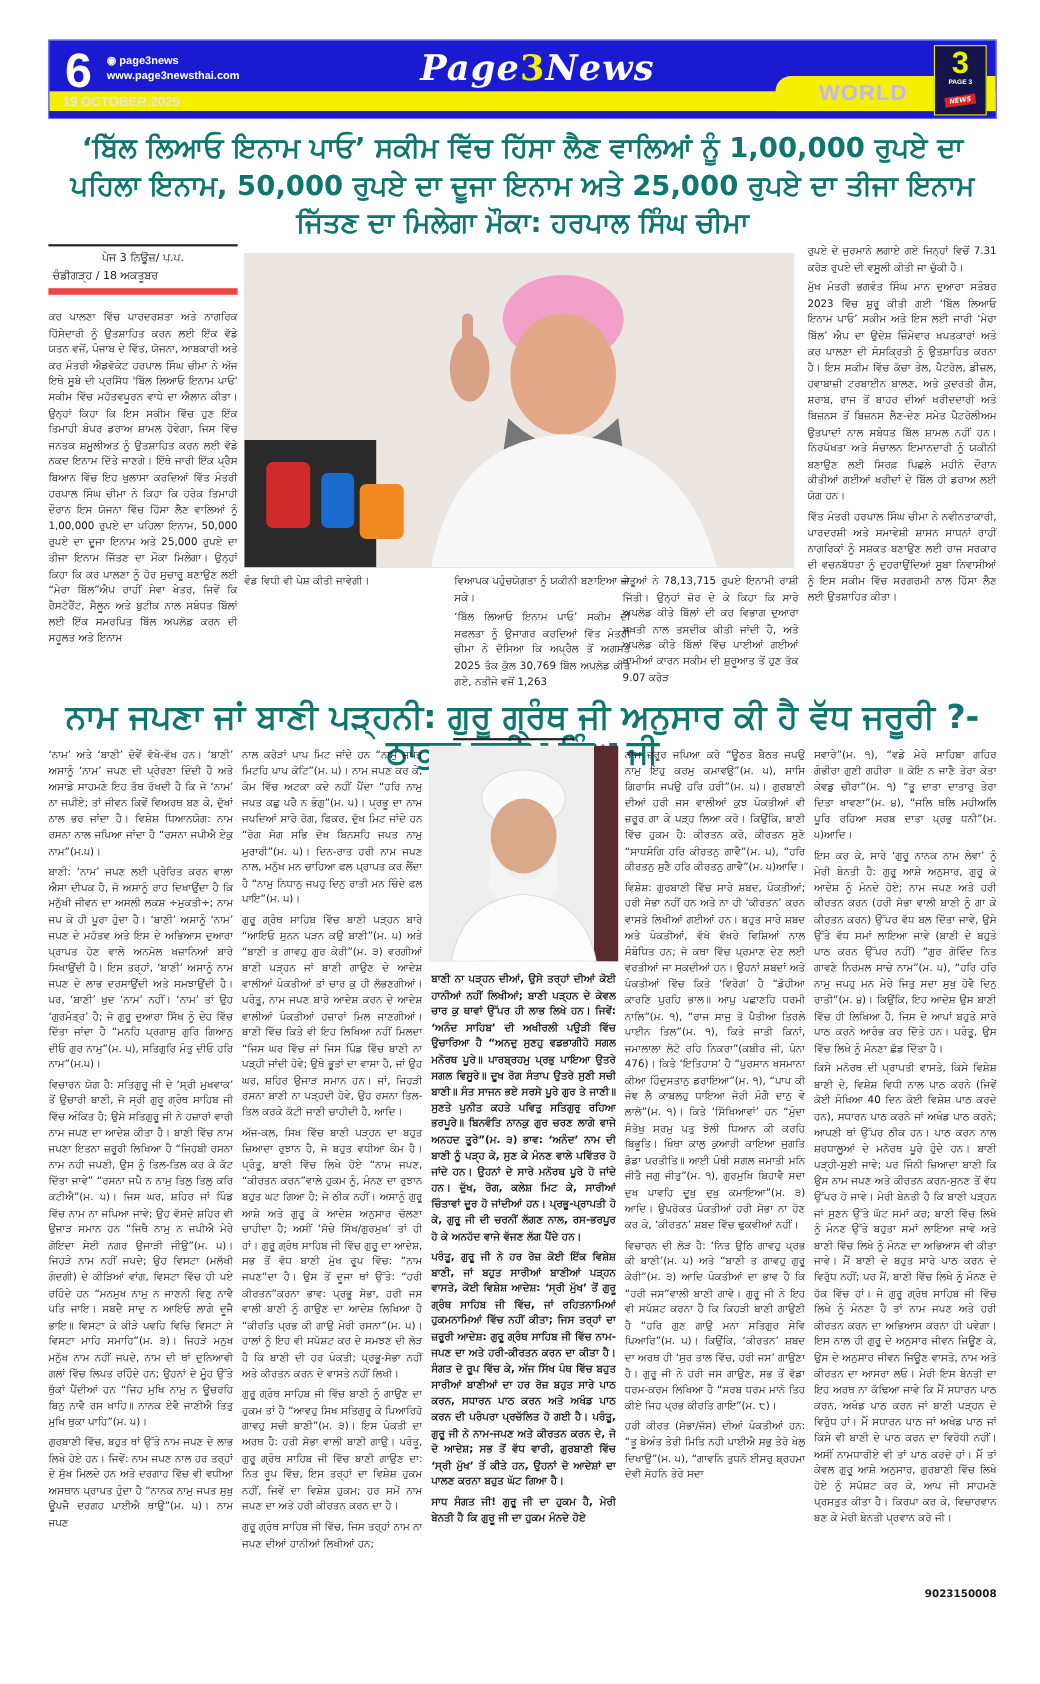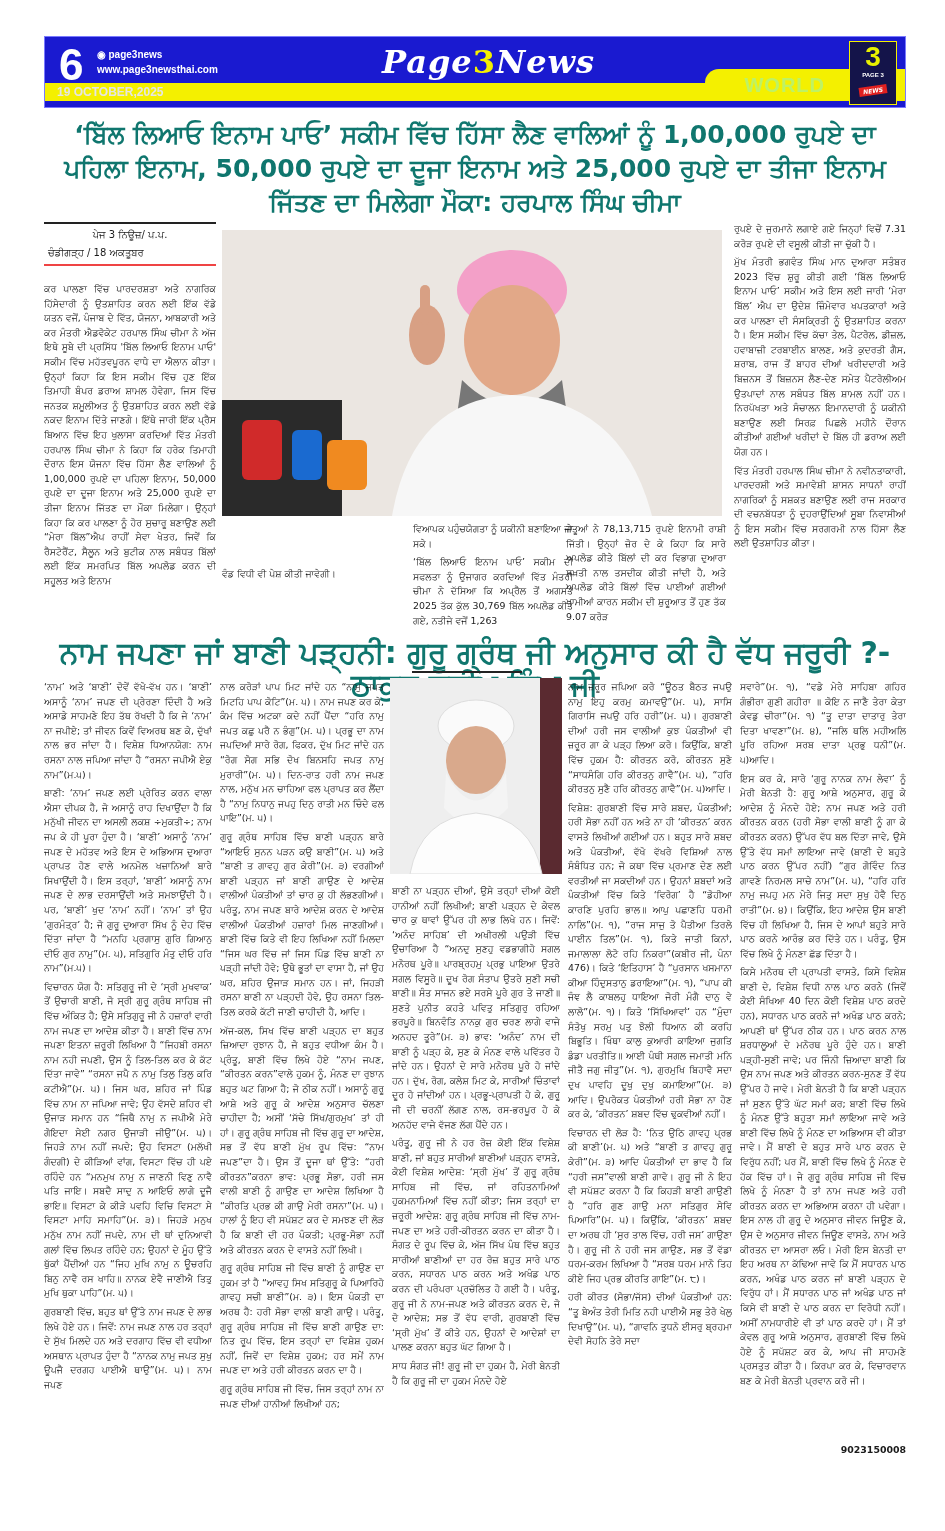--- a/index.html
+++ b/index.html
@@ -10,34 +10,34 @@
   .masthead { position: absolute; left: 44px; top: 36px; width: 862px; height: 72px; background: #1a1ad0; border: 1px solid #7a7aff; }
   .masthead .yellow-band { position: absolute; left: 0; right: 0; bottom: 6px; height: 18px; background: #f4f000; }
   .masthead .yellow-right { position: absolute; right: 0; top: 32px; width: 200px; height: 34px; background: #f4f000; border-top-left-radius: 14px; }
   .masthead .bottom-blue { position: absolute; left: 0; right: 0; bottom: 0; height: 6px; background: #1a1ad0; }
   .page-num { position: absolute; left: 14px; top: 6px; font-family: "Liberation Sans", sans-serif; font-weight: bold; font-size: 44px; color: #fff; line-height: 44px; }
   .site-handle { position: absolute; left: 52px; top: 12px; font-family: "Liberation Sans", sans-serif; font-size: 10px; color: #fff; font-weight: bold; }
   .site-url { position: absolute; left: 52px; top: 27px; font-family: "Liberation Sans", sans-serif; font-size: 10px; color: #fff; font-weight: bold; }
   .issue-date { position: absolute; left: 12px; bottom: 7px; font-family: "Liberation Sans", sans-serif; font-size: 12px; font-weight: bold; color: #e5e5e5; line-height: 16px; }
   .logo { position: absolute; left: 337px; top: 6px; font-family: "DejaVu Serif", serif; font-size: 32px; color: #fff; font-style: italic; font-weight: bold; letter-spacing: 1px; }
   .logo .three { color: #f4f000; font-style: normal; }
-  .section-label { position: absolute; right: 80px; top: 37px; font-family: "Liberation Sans", sans-serif; font-size: 20px; font-weight: bold; color: #bef264; letter-spacing: 1px; }
+  .section-label { position: absolute; right: 80px; top: 37px; font-family: "Liberation Sans", sans-serif; font-size: 20px; font-weight: bold; color: #c4b5fd; letter-spacing: 1px; }
   .brand-badge { position: absolute; right: 8px; top: 4px; width: 48px; height: 64px; background: #14144a; border: 1px solid #f4f000; text-align: center; }
   .brand-badge .b3 { font-family: "Liberation Sans", sans-serif; font-weight: bold; font-size: 28px; color: #e8f000; line-height: 30px; display: block; }
   .brand-badge .bp { font-family: "Liberation Sans", sans-serif; font-weight: bold; font-size: 6px; color: #fff; display: block; }
   .brand-badge .bn { display: inline-block; margin-top: 2px; background: #e02020; color: #fff; font-size: 6px; font-weight: bold; font-style: italic; padding: 1px 4px; transform: rotate(-8deg); }
 
   
   .headline { position: absolute; left: 44px; width: 862px; text-align: center; font-family: "DejaVu Sans", sans-serif; font-weight: bold; color: #0f766e; }
   .h1 { top: 118px; font-size: 25px; line-height: 34px; }
   .h2 { top: 637px; font-size: 30px; line-height: 32px; }
   .h2-rule { position: absolute; left: 412px; top: 671px; width: 110px; height: 2px; background: #222; }
 
   
-  .byline { position: absolute; left: 44px; top: 222px; width: 172px; border-top: 2px solid #222; border-bottom: 2px solid #ef4444; padding: 5px 0; }
+  .byline { position: absolute; left: 44px; top: 222px; width: 172px; border-top: 2px solid #222; border-bottom: 6px solid #ef4444; padding: 5px 0; }
   .byline .agency { font-size: 10px; text-align: center; margin-bottom: 6px; }
   .byline .dateline { font-size: 10px; padding-left: 4px; }
 
   
   .col { position: absolute; font-size: 9.4px; line-height: 14.6px; text-align: justify; color: #1a1a1a; }
   .col p { margin-bottom: 4px; }
   .col .phone { font-weight: bold; float: right; }
 
   
   .photo { position: absolute; overflow: hidden; }
@@ -88,21 +88,21 @@
     <rect x="105" y="210" width="40" height="50" rx="6" fill="#f08a20"></rect>
     <ellipse cx="290" cy="60" rx="55" ry="40" fill="#f3a0c8"></ellipse>
     <ellipse cx="290" cy="110" rx="48" ry="55" fill="#e2a888"></ellipse>
     <path d="M240 150 Q290 200 340 150 L345 185 Q290 220 235 185 Z" fill="#777"></path>
     <path d="M170 286 Q190 170 290 165 Q400 170 430 286 Z" fill="#f7f7f7"></path>
     <ellipse cx="205" cy="105" rx="18" ry="30" fill="#d8a084"></ellipse>
     <rect x="198" y="55" width="10" height="40" rx="5" fill="#d8a084"></rect>
   </svg>
 </div>
 
-<div class="col" style="left:222px; top:522px; width:160px;margin-top:45px;">
+<div class="col" style="left:222px; top:522px; width:160px;">
   <p>ਵੰਡ ਵਿਧੀ ਵੀ ਪੇਸ਼ ਕੀਤੀ ਜਾਵੇਗੀ।</p>
 </div>
 
 <div class="col" style="left:394px; top:522px; width:160px;margin-left:19px;">
   <p>ਵਿਆਪਕ ਪਹੁੰਚਯੋਗਤਾ ਨੂੰ ਯਕੀਨੀ ਬਣਾਇਆ ਜਾ ਸਕੇ।</p>
   <p>‘ਬਿੱਲ ਲਿਆਓ ਇਨਾਮ ਪਾਓ’ ਸਕੀਮ ਦੀ ਸਫਲਤਾ ਨੂੰ ਉਜਾਗਰ ਕਰਦਿਆਂ ਵਿੱਤ ਮੰਤਰੀ ਚੀਮਾ ਨੇ ਦੱਸਿਆ ਕਿ ਅਪ੍ਰੈਲ ਤੋਂ ਅਗਸਤ 2025 ਤੱਕ ਕੁੱਲ 30,769 ਬਿੱਲ ਅਪਲੋਡ ਕੀਤੇ ਗਏ, ਨਤੀਜੇ ਵਜੋਂ 1,263</p>
 </div>
 
 <div class="col" style="left:566px; top:522px; width:160px;">
   <p>ਜੇਤੂਆਂ ਨੇ 78,13,715 ਰੁਪਏ ਇਨਾਮੀ ਰਾਸ਼ੀ ਜਿੱਤੀ। ਉਨ੍ਹਾਂ ਜ਼ੋਰ ਦੇ ਕੇ ਕਿਹਾ ਕਿ ਸਾਰੇ ਅਪਲੋਡ ਕੀਤੇ ਬਿੱਲਾਂ ਦੀ ਕਰ ਵਿਭਾਗ ਦੁਆਰਾ ਸਖ਼ਤੀ ਨਾਲ ਤਸਦੀਕ ਕੀਤੀ ਜਾਂਦੀ ਹੈ, ਅਤੇ ਅਪਲੋਡ ਕੀਤੇ ਬਿੱਲਾਂ ਵਿੱਚ ਪਾਈਆਂ ਗਈਆਂ ਖਾਮੀਆਂ ਕਾਰਨ ਸਕੀਮ ਦੀ ਸ਼ੁਰੂਆਤ ਤੋਂ ਹੁਣ ਤੱਕ 9.07 ਕਰੋੜ</p>
@@ -136,21 +136,21 @@
   <svg width="172" height="196" viewBox="0 0 172 196">
     <rect x="0" y="0" width="172" height="196" fill="#eeeeee"></rect>
     <rect x="150" y="0" width="22" height="196" fill="#5a2a30"></rect>
     <ellipse cx="86" cy="48" rx="38" ry="26" fill="#fafafa" stroke="#ddd"></ellipse>
     <ellipse cx="86" cy="82" rx="30" ry="34" fill="#d9a98c"></ellipse>
     <path d="M56 95 Q86 150 116 95 L118 130 Q86 165 54 130 Z" fill="#f4f4f4"></path>
     <path d="M20 196 Q30 140 86 135 Q142 140 152 196 Z" fill="#fdfdfd" stroke="#ddd"></path>
   </svg>
 </div>
 
-<div class="col" style="left:392px; top:884px; width:168px; height:630px; overflow:hidden;">
+<div class="col" style="left:392px; top:884px; width:168px; height:630px; overflow:hidden;font-weight:bold;">
   <p>ਬਾਣੀ ਨਾ ਪੜ੍ਹਨ ਦੀਆਂ, ਉਸੇ ਤਰ੍ਹਾਂ ਦੀਆਂ ਕੋਈ ਹਾਨੀਆਂ ਨਹੀਂ ਲਿਖੀਆਂ; ਬਾਣੀ ਪੜ੍ਹਨ ਦੇ ਕੇਵਲ ਚਾਰ ਕੁ ਥਾਵਾਂ ਉੱਪਰ ਹੀ ਲਾਭ ਲਿਖੇ ਹਨ। ਜਿਵੇਂ: ‘ਅਨੰਦ ਸਾਹਿਬ’ ਦੀ ਅਖੀਰਲੀ ਪਉੜੀ ਵਿੱਚ ਉਚਾਰਿਆ ਹੈ “ਅਨਦੁ ਸੁਣਹੁ ਵਡਭਾਗੀਹੋ ਸਗਲ ਮਨੋਰਥ ਪੂਰੇ॥ ਪਾਰਬ੍ਰਹਮੁ ਪ੍ਰਭੁ ਪਾਇਆ ਉਤਰੇ ਸਗਲ ਵਿਸੂਰੇ॥ ਦੂਖ ਰੋਗ ਸੰਤਾਪ ਉਤਰੇ ਸੁਣੀ ਸਚੀ ਬਾਣੀ॥ ਸੰਤ ਸਾਜਨ ਭਏ ਸਰਸੇ ਪੂਰੇ ਗੁਰ ਤੇ ਜਾਣੀ॥ ਸੁਣਤੇ ਪੁਨੀਤ ਕਹਤੇ ਪਵਿਤੁ ਸਤਿਗੁਰੁ ਰਹਿਆ ਭਰਪੂਰੇ॥ ਬਿਨਵੰਤਿ ਨਾਨਕੁ ਗੁਰ ਚਰਣ ਲਾਗੇ ਵਾਜੇ ਅਨਹਦ ਤੂਰੇ”(ਮ. ੩) ਭਾਵ: ‘ਅਨੰਦ’ ਨਾਮ ਦੀ ਬਾਣੀ ਨੂੰ ਪੜ੍ਹ ਕੇ, ਸੁਣ ਕੇ ਮੰਨਣ ਵਾਲੇ ਪਵਿੱਤਰ ਹੋ ਜਾਂਦੇ ਹਨ। ਉਹਨਾਂ ਦੇ ਸਾਰੇ ਮਨੋਰਥ ਪੂਰੇ ਹੋ ਜਾਂਦੇ ਹਨ। ਦੁੱਖ, ਰੋਗ, ਕਲੇਸ਼ ਮਿਟ ਕੇ, ਸਾਰੀਆਂ ਚਿੰਤਾਵਾਂ ਦੂਰ ਹੋ ਜਾਂਦੀਆਂ ਹਨ। ਪ੍ਰਭੂ-ਪ੍ਰਾਪਤੀ ਹੋ ਕੇ, ਗੁਰੂ ਜੀ ਦੀ ਚਰਨੀਂ ਲੱਗਣ ਨਾਲ, ਰਸ-ਭਰਪੂਰ ਹੋ ਕੇ ਅਨਹੱਦ ਵਾਜੇ ਵੱਜਣ ਲੱਗ ਪੈਂਦੇ ਹਨ।</p>
   <p>ਪਰੰਤੂ, ਗੁਰੂ ਜੀ ਨੇ ਹਰ ਰੋਜ਼ ਕੋਈ ਇੱਕ ਵਿਸ਼ੇਸ਼ ਬਾਣੀ, ਜਾਂ ਬਹੁਤ ਸਾਰੀਆਂ ਬਾਣੀਆਂ ਪੜ੍ਹਨ ਵਾਸਤੇ, ਕੋਈ ਵਿਸ਼ੇਸ਼ ਆਦੇਸ਼: ‘ਸ੍ਰੀ ਮੁੱਖ’ ਤੋਂ ਗੁਰੂ ਗ੍ਰੰਥ ਸਾਹਿਬ ਜੀ ਵਿੱਚ, ਜਾਂ ਰਹਿਤਨਾਮਿਆਂ ਹੁਕਮਨਾਮਿਆਂ ਵਿੱਚ ਨਹੀਂ ਕੀਤਾ; ਜਿਸ ਤਰ੍ਹਾਂ ਦਾ ਜ਼ਰੂਰੀ ਆਦੇਸ਼: ਗੁਰੂ ਗ੍ਰੰਥ ਸਾਹਿਬ ਜੀ ਵਿੱਚ ਨਾਮ-ਜਪਣ ਦਾ ਅਤੇ ਹਰੀ-ਕੀਰਤਨ ਕਰਨ ਦਾ ਕੀਤਾ ਹੈ। ਸੰਗਤ ਦੇ ਰੂਪ ਵਿੱਚ ਕੇ, ਅੱਜ ਸਿੱਖ ਪੰਥ ਵਿੱਚ ਬਹੁਤ ਸਾਰੀਆਂ ਬਾਣੀਆਂ ਦਾ ਹਰ ਰੋਜ਼ ਬਹੁਤ ਸਾਰੇ ਪਾਠ ਕਰਨ, ਸਧਾਰਨ ਪਾਠ ਕਰਨ ਅਤੇ ਅਖੰਡ ਪਾਠ ਕਰਨ ਦੀ ਪਰੰਪਰਾ ਪ੍ਰਚੱਲਿਤ ਹੋ ਗਈ ਹੈ। ਪਰੰਤੂ, ਗੁਰੂ ਜੀ ਨੇ ਨਾਮ-ਜਪਣ ਅਤੇ ਕੀਰਤਨ ਕਰਨ ਦੇ, ਜੋ ਦੋ ਆਦੇਸ਼; ਸਭ ਤੋਂ ਵੱਧ ਵਾਰੀ, ਗੁਰਬਾਣੀ ਵਿੱਚ ‘ਸ੍ਰੀ ਮੁੱਖ’ ਤੋਂ ਕੀਤੇ ਹਨ, ਉਹਨਾਂ ਦੋ ਆਦੇਸ਼ਾਂ ਦਾ ਪਾਲਣ ਕਰਨਾ ਬਹੁਤ ਘੱਟ ਗਿਆ ਹੈ।</p>
   <p>ਸਾਧ ਸੰਗਤ ਜੀ! ਗੁਰੂ ਜੀ ਦਾ ਹੁਕਮ ਹੈ, ਮੇਰੀ ਬੇਨਤੀ ਹੈ ਕਿ ਗੁਰੂ ਜੀ ਦਾ ਹੁਕਮ ਮੰਨਦੇ ਹੋਏ</p>
 </div>
 
 <div class="col" style="left:568px; top:680px; width:164px; height:830px; overflow:hidden;">
   <p>ਨਾਮ ਜ਼ਰੂਰ ਜਪਿਆ ਕਰੋ “ਊਠਤ ਬੈਠਤ ਜਪਉ ਨਾਮੁ ਇਹੁ ਕਰਮੁ ਕਮਾਵਉ”(ਮ. ੫), ਸਾਸਿ ਗਿਰਾਸਿ ਜਪਉ ਹਰਿ ਹਰੀ”(ਮ. ੫)। ਗੁਰਬਾਣੀ ਦੀਆਂ ਹਰੀ ਜਸ ਵਾਲੀਆਂ ਕੁਝ ਪੰਕਤੀਆਂ ਵੀ ਜ਼ਰੂਰ ਗਾ ਕੇ ਪੜ੍ਹ ਲਿਆ ਕਰੋ। ਕਿਉਂਕਿ, ਬਾਣੀ ਵਿੱਚ ਹੁਕਮ ਹੈ: ਕੀਰਤਨ ਕਰੋ, ਕੀਰਤਨ ਸੁਣੋ “ਸਾਧਸੰਗਿ ਹਰਿ ਕੀਰਤਨੁ ਗਾਵੈ”(ਮ. ੫), “ਹਰਿ ਕੀਰਤਨੁ ਸੁਣੈ ਹਰਿ ਕੀਰਤਨੁ ਗਾਵੈ”(ਮ. ੫)ਆਦਿ।</p>
   <p>ਵਿਸ਼ੇਸ਼: ਗੁਰਬਾਣੀ ਵਿੱਚ ਸਾਰੇ ਸ਼ਬਦ, ਪੰਕਤੀਆਂ; ਹਰੀ ਸੋਭਾ ਨਹੀਂ ਹਨ ਅਤੇ ਨਾ ਹੀ ‘ਕੀਰਤਨ’ ਕਰਨ ਵਾਸਤੇ ਲਿਖੀਆਂ ਗਈਆਂ ਹਨ। ਬਹੁਤ ਸਾਰੇ ਸ਼ਬਦ ਅਤੇ ਪੰਕਤੀਆਂ, ਵੱਖੋ ਵੱਖਰੇ ਵਿਸ਼ਿਆਂ ਨਾਲ ਸੰਬੰਧਿਤ ਹਨ; ਜੋ ਕਥਾ ਵਿੱਚ ਪ੍ਰਮਾਣ ਦੇਣ ਲਈ ਵਰਤੀਆਂ ਜਾ ਸਕਦੀਆਂ ਹਨ। ਉਹਨਾਂ ਸ਼ਬਦਾਂ ਅਤੇ ਪੰਕਤੀਆਂ ਵਿੱਚ ਕਿਤੇ ‘ਵਿਰੋਗ’ ਹੈ “ਡੋਹੀਆ ਕਾਰਣਿ ਪੁਰਹਿ ਭਾਲ॥ ਆਪੁ ਪਛਾਣਹਿ ਧਰਮੀ ਨਾਲਿ”(ਮ. ੧), “ਰਾਜ ਸਾਜੁ ਤੋ ਪੈਤੀਆ ਤਿਰਲੇ ਪਾਈਨ ਤਿਲ”(ਮ. ੧), ਕਿਤੇ ਜਾਤੀ ਕਿਨਾਂ, ਜਮਾਲਾਲਾ ਲੋਟੋ ਰਹਿ ਨਿਕਰਾ”(ਕਬੀਰ ਜੀ, ਪੰਨਾ 476)। ਕਿਤੇ ‘ਇਤਿਹਾਸ’ ਹੈ “ਪੁਰਸਾਨ ਖਸਮਾਨਾ ਕੀਆ ਹਿੰਦੁਸਤਾਨੁ ਡਰਾਇਆ”(ਮ. ੧), “ਪਾਪ ਕੀ ਜੰਞ ਲੈ ਕਾਬਲਹੁ ਧਾਇਆ ਜੋਰੀ ਮੰਗੈ ਦਾਨੁ ਵੇ ਲਾਲੋ”(ਮ. ੧)। ਕਿਤੇ ‘ਸਿੱਖਿਆਵਾਂ’ ਹਨ “ਮੁੰਦਾ ਸੰਤੋਖੁ ਸਰਮੁ ਪਤੁ ਝੋਲੀ ਧਿਆਨ ਕੀ ਕਰਹਿ ਬਿਭੂਤਿ। ਖਿੰਥਾ ਕਾਲੁ ਕੁਆਰੀ ਕਾਇਆ ਜੁਗਤਿ ਡੰਡਾ ਪਰਤੀਤਿ॥ ਆਈ ਪੰਥੀ ਸਗਲ ਜਮਾਤੀ ਮਨਿ ਜੀਤੈ ਜਗੁ ਜੀਤੁ”(ਮ. ੧), ਗੁਰਮੁਖਿ ਬਿਹਾਵੈ ਸਦਾ ਦੁਖ ਪਾਵਹਿ ਦੂਖੁ ਦੁਖੁ ਕਮਾਇਆ”(ਮ. ੩) ਆਦਿ। ਉਪਰੋਕਤ ਪੰਕਤੀਆਂ ਹਰੀ ਸੋਭਾ ਨਾ ਹੋਣ ਕਰ ਕੇ, ‘ਕੀਰਤਨ’ ਸ਼ਬਦ ਵਿੱਚ ਢੁਕਵੀਆਂ ਨਹੀਂ।</p>
   <p>ਵਿਚਾਰਨ ਦੀ ਲੋੜ ਹੈ: ‘ਨਿਤ ਉਠਿ ਗਾਵਹੁ ਪ੍ਰਭ ਕੀ ਬਾਣੀ’(ਮ. ੫) ਅਤੇ “ਬਾਣੀ ਤ ਗਾਵਹੁ ਗੁਰੂ ਕੇਰੀ”(ਮ. ੩) ਆਦਿ ਪੰਕਤੀਆਂ ਦਾ ਭਾਵ ਹੈ ਕਿ “ਹਰੀ ਜਸ”ਵਾਲੀ ਬਾਣੀ ਗਾਵੋ। ਗੁਰੂ ਜੀ ਨੇ ਇਹ ਵੀ ਸਪੱਸ਼ਟ ਕਰਨਾ ਹੈ ਕਿ ਕਿਹੜੀ ਬਾਣੀ ਗਾਉਣੀ ਹੈ “ਹਰਿ ਗੁਣ ਗਾਉ ਮਨਾ ਸਤਿਗੁਰ ਸੇਵਿ ਪਿਆਰਿ”(ਮ. ੫)। ਕਿਉਂਕਿ, ‘ਕੀਰਤਨ’ ਸ਼ਬਦ ਦਾ ਅਰਥ ਹੀ ‘ਸੁਰ ਤਾਲ ਵਿੱਚ, ਹਰੀ ਜਸ’ ਗਾਉਣਾ ਹੈ। ਗੁਰੂ ਜੀ ਨੇ ਹਰੀ ਜਸ ਗਾਉਣ, ਸਭ ਤੋਂ ਵੱਡਾ ਧਰਮ-ਕਰਮ ਲਿਖਿਆ ਹੈ “ਸਰਬ ਧਰਮ ਮਾਨੋ ਤਿਹ ਕੀਏ ਜਿਹ ਪ੍ਰਭ ਕੀਰਤਿ ਗਾਇ”(ਮ. ੮)।</p>
   <p>ਹਰੀ ਕੀਰਤ (ਸੋਭਾ/ਜੱਸ) ਦੀਆਂ ਪੰਕਤੀਆਂ ਹਨ: “ਤੂ ਬੇਅੰਤ ਤੇਰੀ ਮਿਤਿ ਨਹੀ ਪਾਈਐ ਸਭੁ ਤੇਰੋ ਖੇਲੁ ਦਿਖਾਉ”(ਮ. ੫), “ਗਾਵਨਿ ਤੁਧਨੋ ਈਸਰੁ ਬ੍ਰਹਮਾ ਦੇਵੀ ਸੋਹਨਿ ਤੇਰੇ ਸਦਾ</p>

